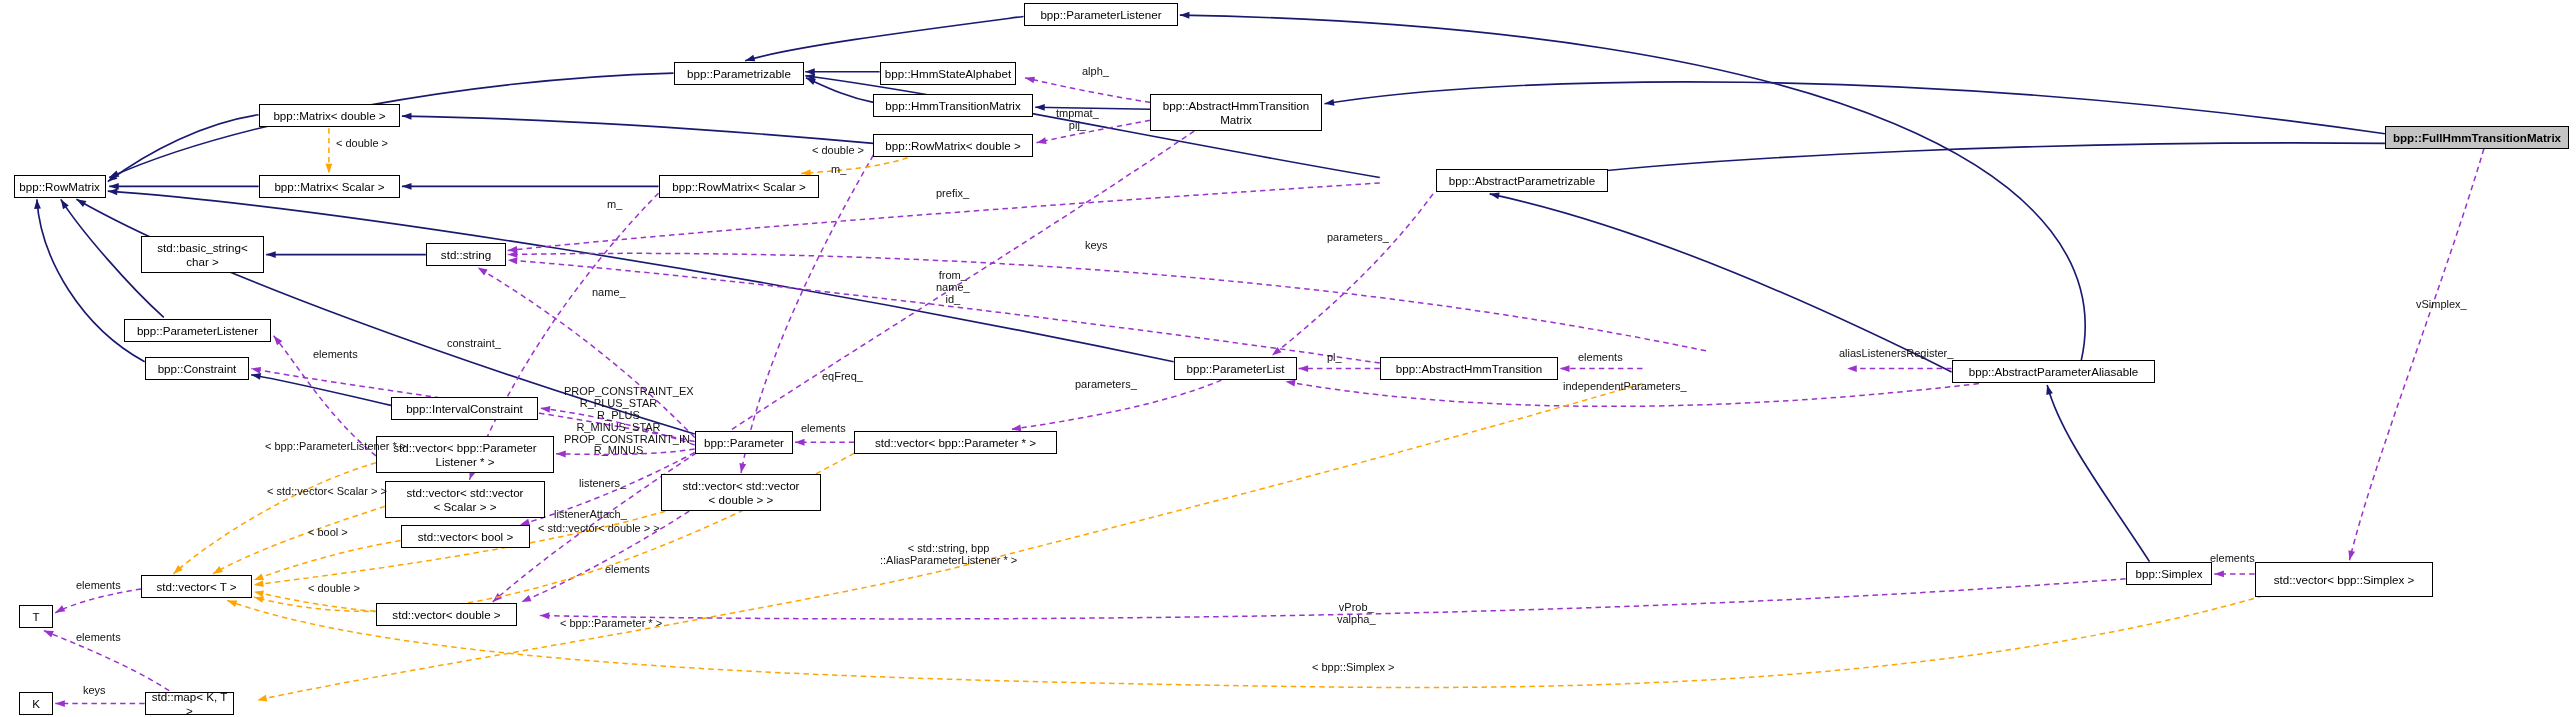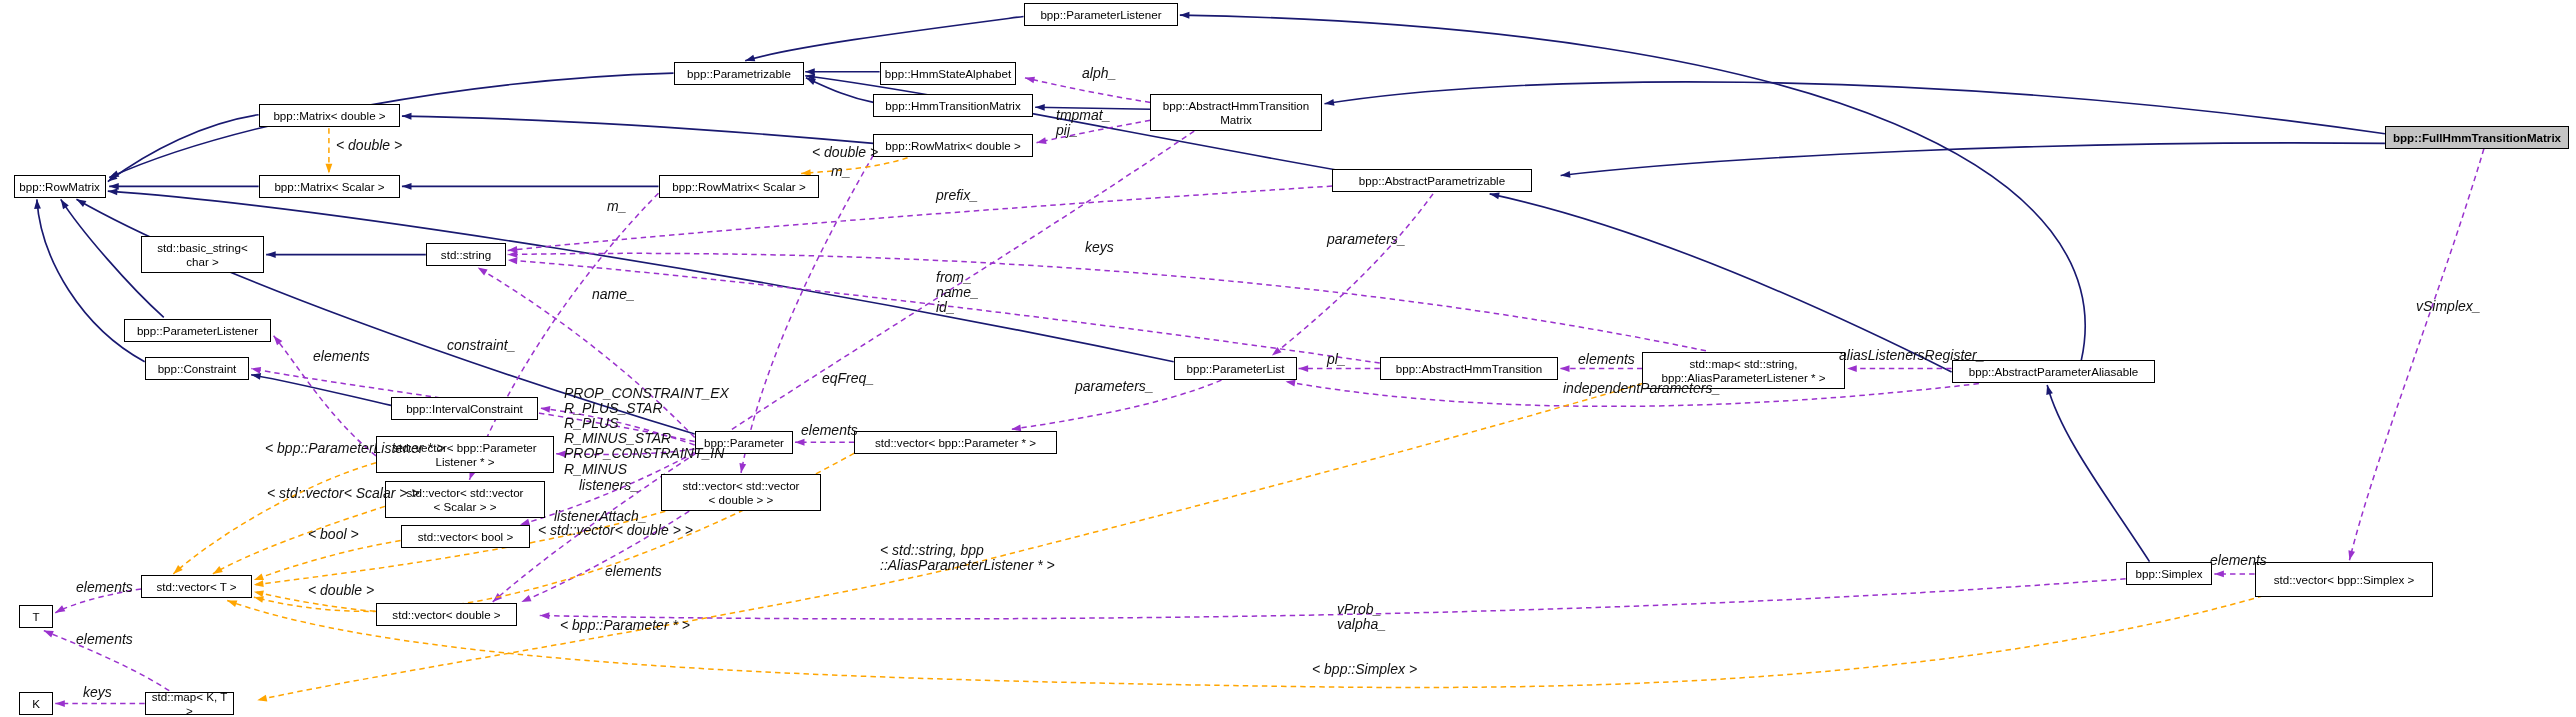--- a/index.html
+++ b/index.html
@@ -4,22 +4,22 @@
 <style>
   html,body{margin:0;padding:0;background:#ffffff;}
   #graph{position:relative;width:2576px;height:718px;background:#ffffff;
          font-family:"Liberation Sans", sans-serif;overflow:hidden;}
   #edges{position:absolute;left:0;top:0;width:2576px;height:718px;z-index:1;}
   .node{position:absolute;z-index:2;box-sizing:border-box;background:#ffffff;
         border:1.1px solid #000000;display:flex;align-items:center;justify-content:center;
         text-align:center;font-size:11.6px;line-height:1.18;color:#000000;
         white-space:pre-line;padding:0.7px 2.7px;}
   .node.current{background:#c4c4c4;font-weight:bold;}
-  .edge-label{position:absolute;z-index:3;font-size:14px;line-height:1.08;color:#111111;
-        white-space:pre-line;text-align:left;font-style:italic;}
+  .edge-label{position:absolute;z-index:3;font-size:11px;line-height:1.08;color:#111111;
+        white-space:pre-line;text-align:center;}
   path.inh{stroke:#191970;stroke-width:2.4;fill:none;}
   path.use{stroke:#9a32cd;stroke-width:2.2;fill:none;stroke-dasharray:8 6;}
   path.tpl{stroke:#ffa500;stroke-width:2.2;fill:none;stroke-dasharray:8 6;}
 </style>
 </head>
 <body>
 
 <div id="graph">
 
 <svg id="edges" viewBox="0 0 3775 1052" xmlns="http://www.w3.org/2000/svg">
@@ -103,31 +103,29 @@
 <div class="node" style="left:880px;top:62px;width:136px;height:23px"><span>bpp::HmmStateAlphabet</span></div>
 <div class="node" style="left:873px;top:94px;width:160px;height:23px"><span>bpp::HmmTransitionMatrix</span></div>
 <div class="node" style="left:1150px;top:94px;width:172px;height:37px"><span>bpp::AbstractHmmTransition
 Matrix</span></div>
 <div class="node" style="left:259px;top:104px;width:141px;height:23px"><span>bpp::Matrix&lt; double &gt;</span></div>
 <div class="node" style="left:873px;top:134px;width:160px;height:23px"><span>bpp::RowMatrix&lt; double &gt;</span></div>
 <div class="node current" style="left:2385px;top:126px;width:184px;height:23px"><span>bpp::FullHmmTransitionMatrix</span></div>
 <div class="node" style="left:13.6px;top:175px;width:92px;height:23px"><span>bpp::RowMatrix</span></div>
 <div class="node" style="left:259px;top:175px;width:141px;height:23px"><span>bpp::Matrix&lt; Scalar &gt;</span></div>
 <div class="node" style="left:659px;top:175px;width:160px;height:23px"><span>bpp::RowMatrix&lt; Scalar &gt;</span></div>
-<div class="node" style="left:1332px;top:169px;width:200px;height:23px"><span>bpp::AbstractParametrizable</span></div>
+<div class="node" style="left:1436px;top:169px;width:172px;height:23px"><span>bpp::AbstractParametrizable</span></div>
 <div class="node" style="left:141px;top:236px;width:123px;height:37px"><span>std::basic_string&lt;
 char &gt;</span></div>
 <div class="node" style="left:426px;top:243px;width:80px;height:23px"><span>std::string</span></div>
 <div class="node" style="left:124px;top:319px;width:147px;height:23px"><span>bpp::ParameterListener</span></div>
 <div class="node" style="left:145px;top:357px;width:104px;height:23px"><span>bpp::Constraint</span></div>
 <div class="node" style="left:391px;top:397px;width:147px;height:23px"><span>bpp::IntervalConstraint</span></div>
 <div class="node" style="left:1174px;top:357px;width:123px;height:23px"><span>bpp::ParameterList</span></div>
 <div class="node" style="left:1380px;top:357px;width:178px;height:23px"><span>bpp::AbstractHmmTransition</span></div>
-<div class="node" style="left:1642px;top:352px;width:203px;height:37px"><span>std::map&lt; std::string,
-bpp::AliasParameterListener * &gt;</span></div>
 <div class="node" style="left:1952px;top:360px;width:203px;height:23px"><span>bpp::AbstractParameterAliasable</span></div>
 <div class="node" style="left:695px;top:431px;width:98px;height:23px"><span>bpp::Parameter</span></div>
 <div class="node" style="left:854px;top:431px;width:203px;height:23px"><span>std::vector&lt; bpp::Parameter * &gt;</span></div>
 <div class="node" style="left:376px;top:436px;width:178px;height:37px"><span>std::vector&lt; bpp::Parameter
 Listener * &gt;</span></div>
 <div class="node" style="left:385px;top:481px;width:160px;height:37px"><span>std::vector&lt; std::vector
 &lt; Scalar &gt; &gt;</span></div>
 <div class="node" style="left:661px;top:474px;width:160px;height:37px"><span>std::vector&lt; std::vector
 &lt; double &gt; &gt;</span></div>
 <div class="node" style="left:401px;top:525px;width:129px;height:23px"><span>std::vector&lt; bool &gt;</span></div>

